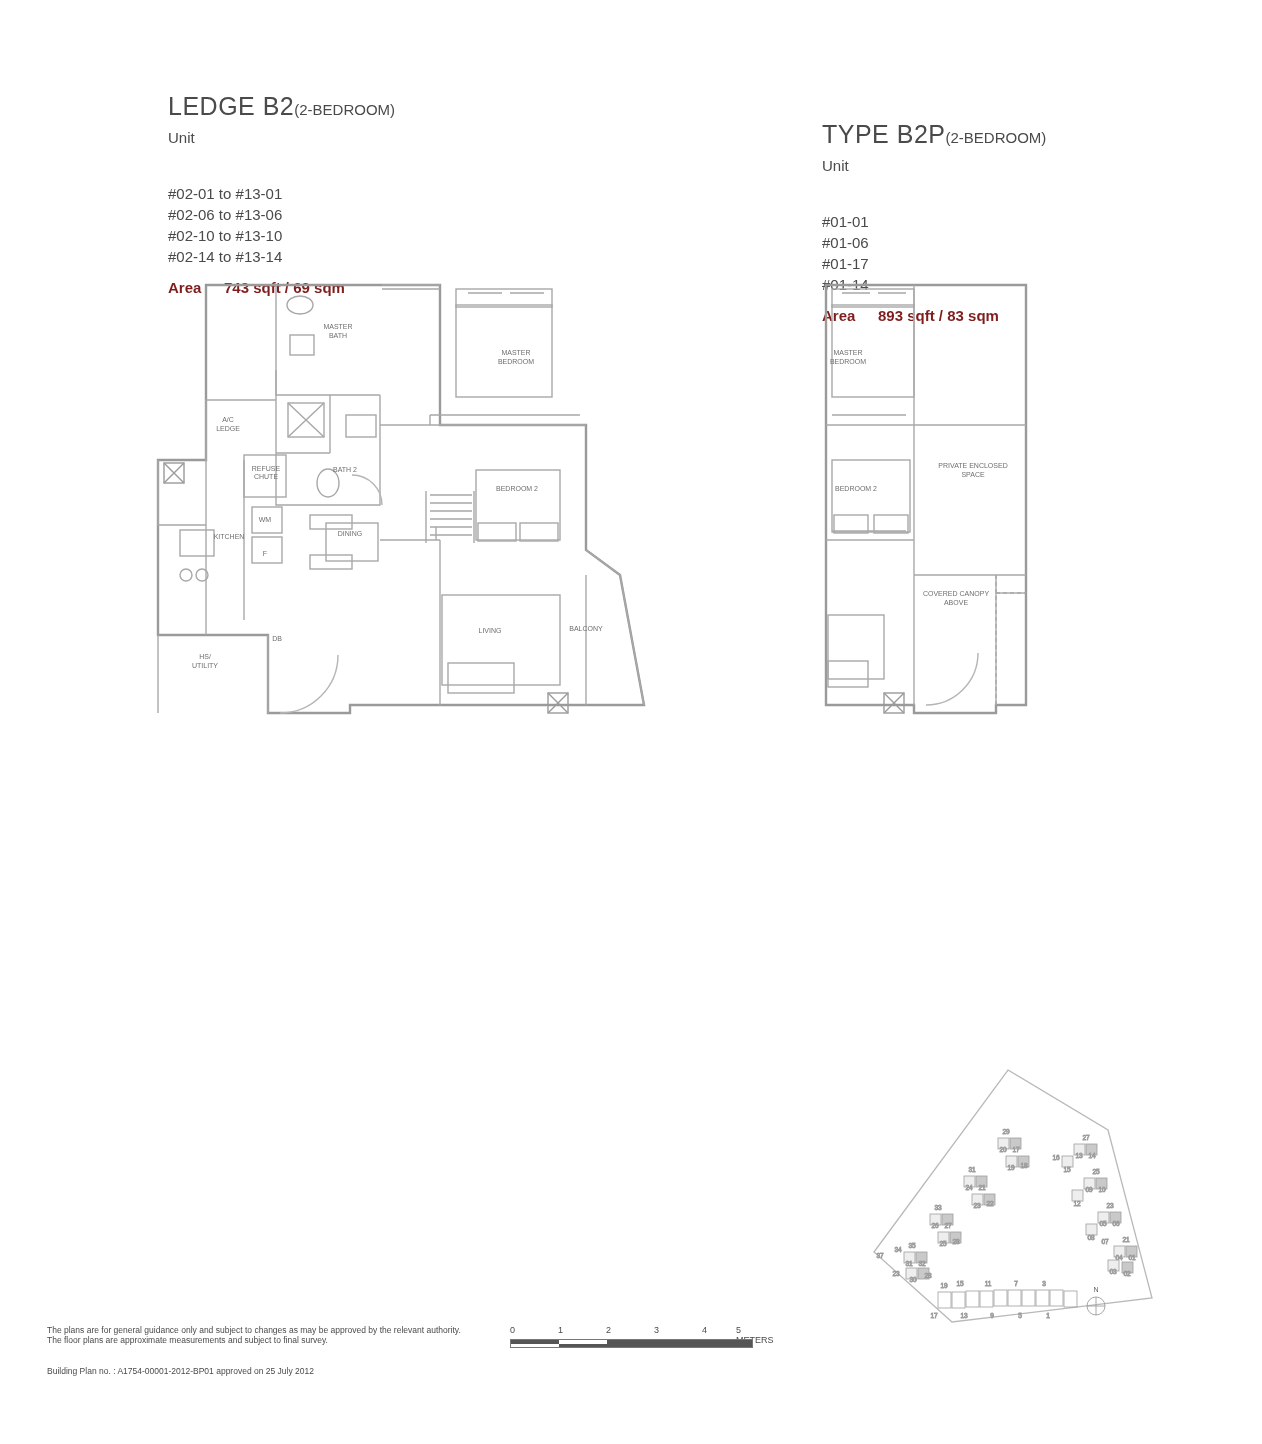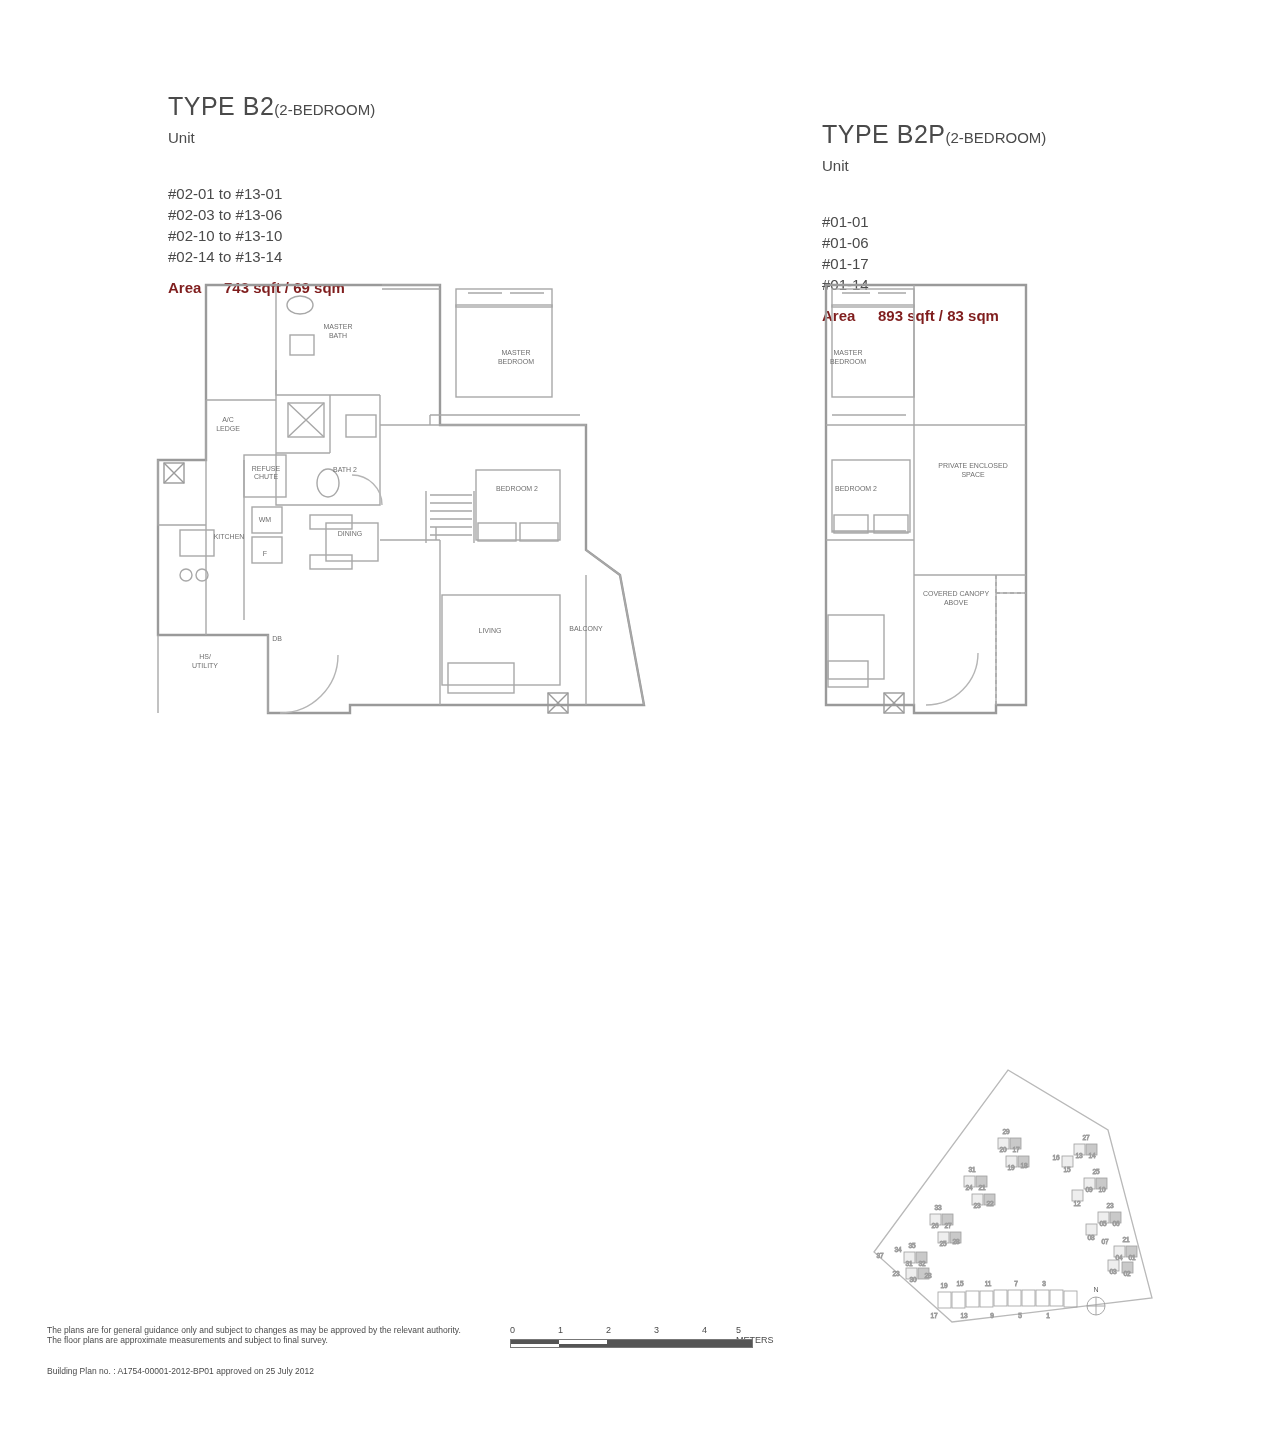--- a/index.html
+++ b/index.html
@@ -121,27 +121,27 @@
     position: absolute;
     left: 860px;
     top: 1060px;
   }
 </style>
 </head>
 <body>
 
 <div class="plan-head" style="left:168px; top:92px;">
   <div class="plan-title">
-    <span>TYPE B2</span><span class="sub">(2-BEDROOM)</span>
+    <span>LEDGE B2</span><span class="sub">(2-BEDROOM)</span>
   </div>
   <div class="meta-row">
     <div class="meta-label">Unit</div>
     <div class="meta-values">
       <div>#02-01 to #13-01</div>
-      <div>#02-03 to #13-06</div>
+      <div>#02-06 to #13-06</div>
       <div>#02-10 to #13-10</div>
       <div>#02-14 to #13-14</div>
     </div>
   </div>
   <div class="area-row">
     <div class="meta-label">Area</div>
     <div>743 sqft / 69 sqm</div>
   </div>
 </div>
 

